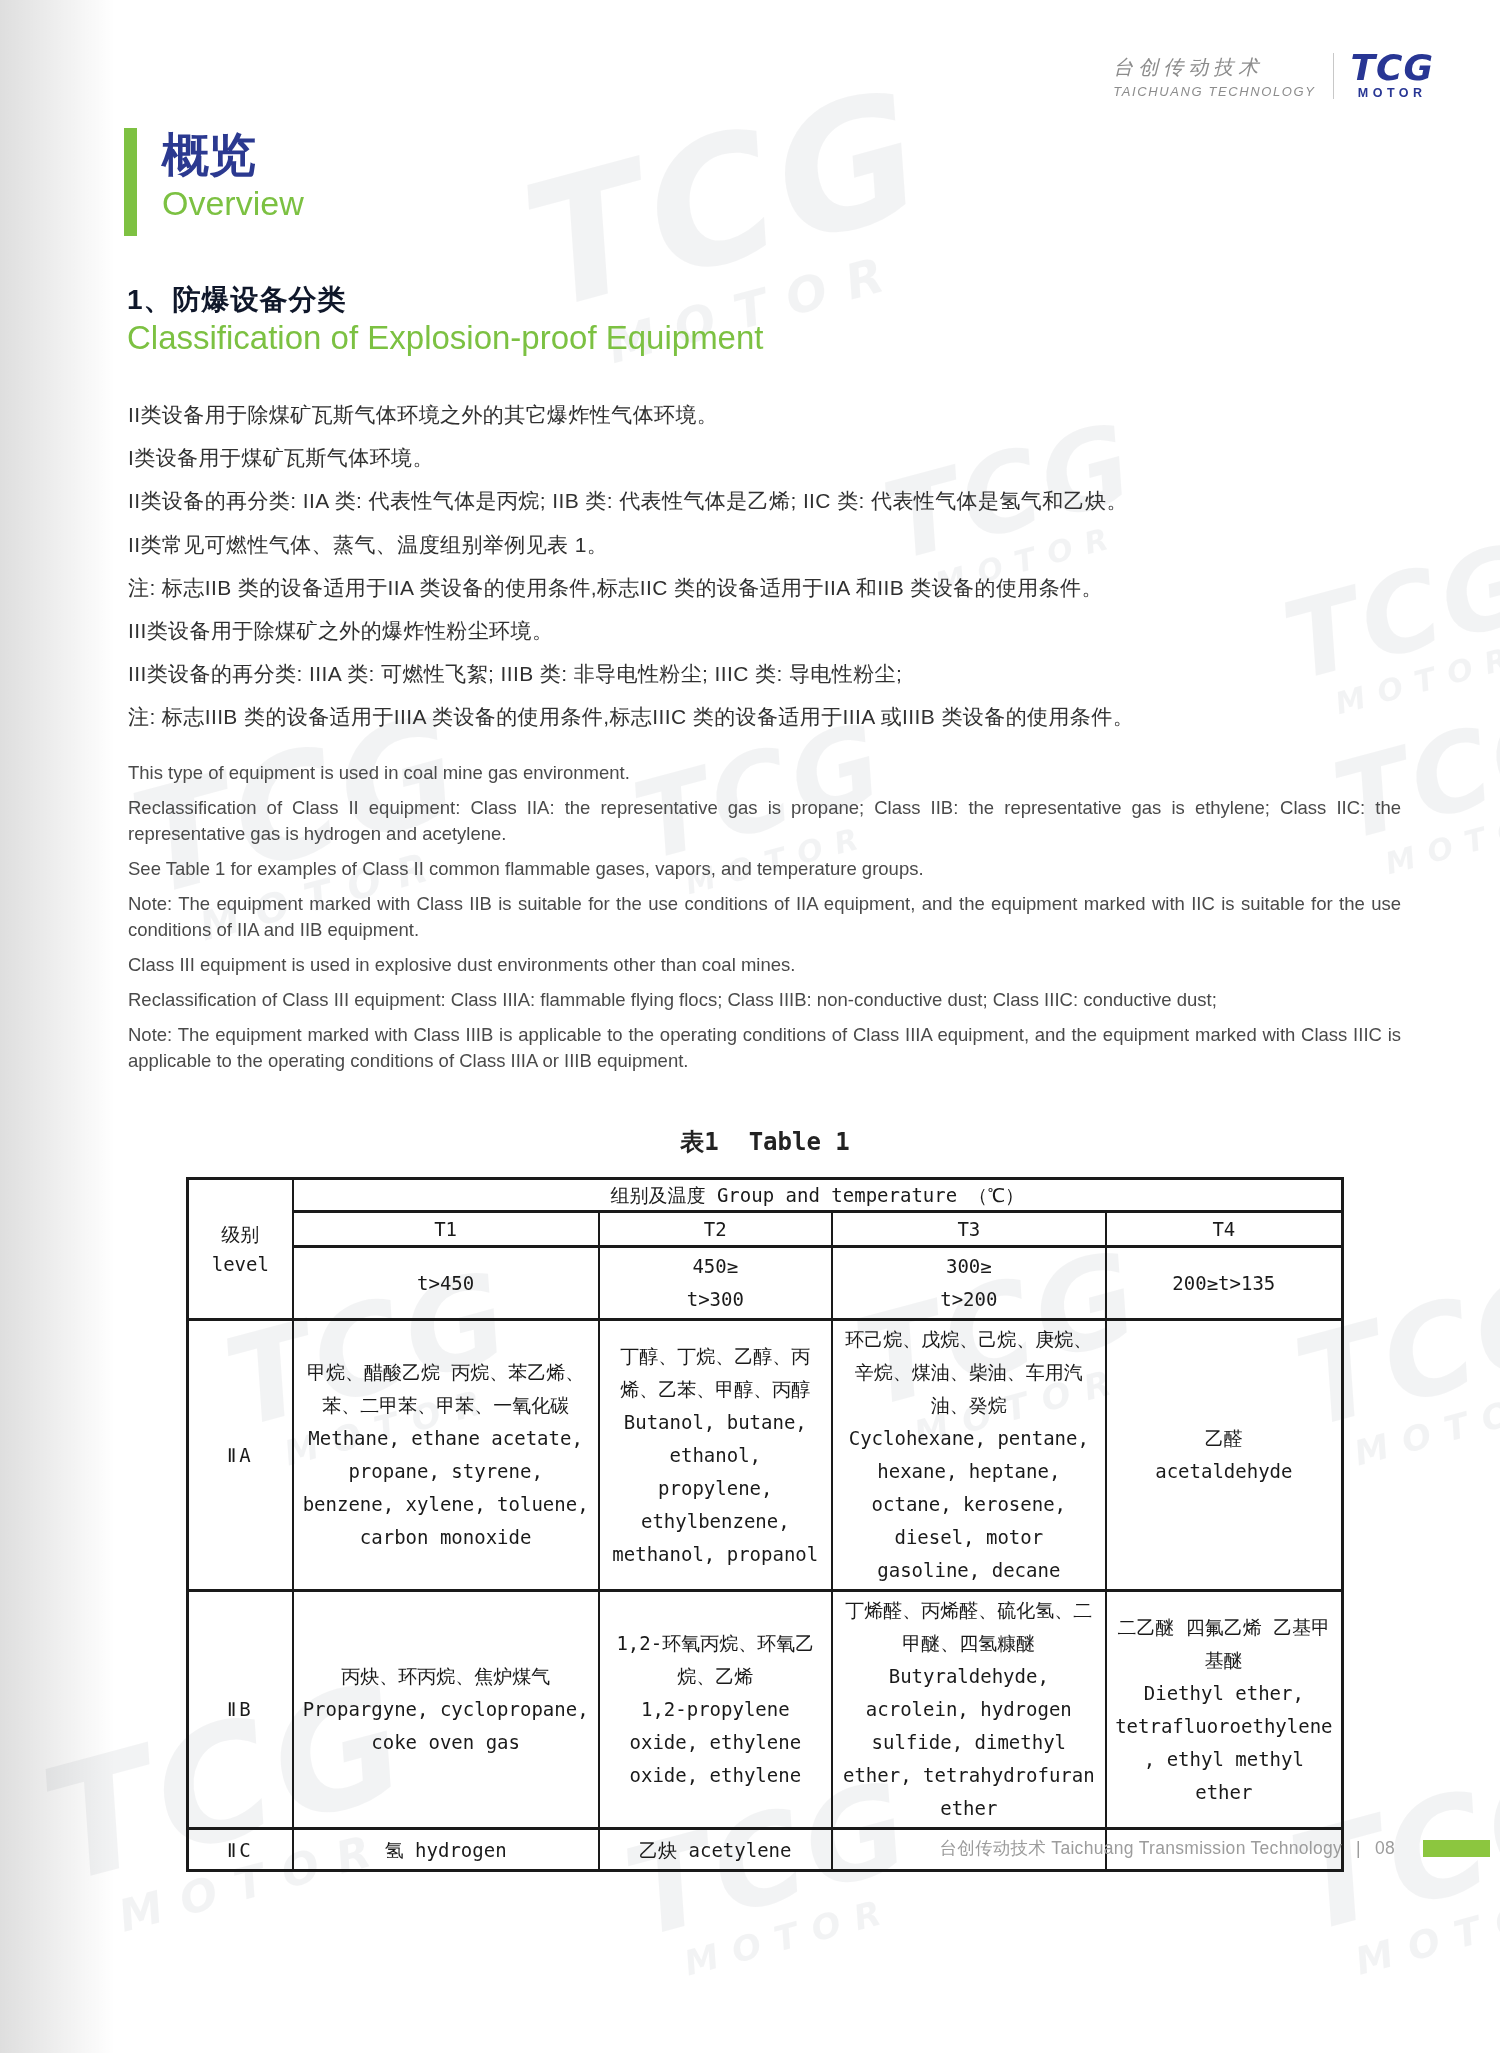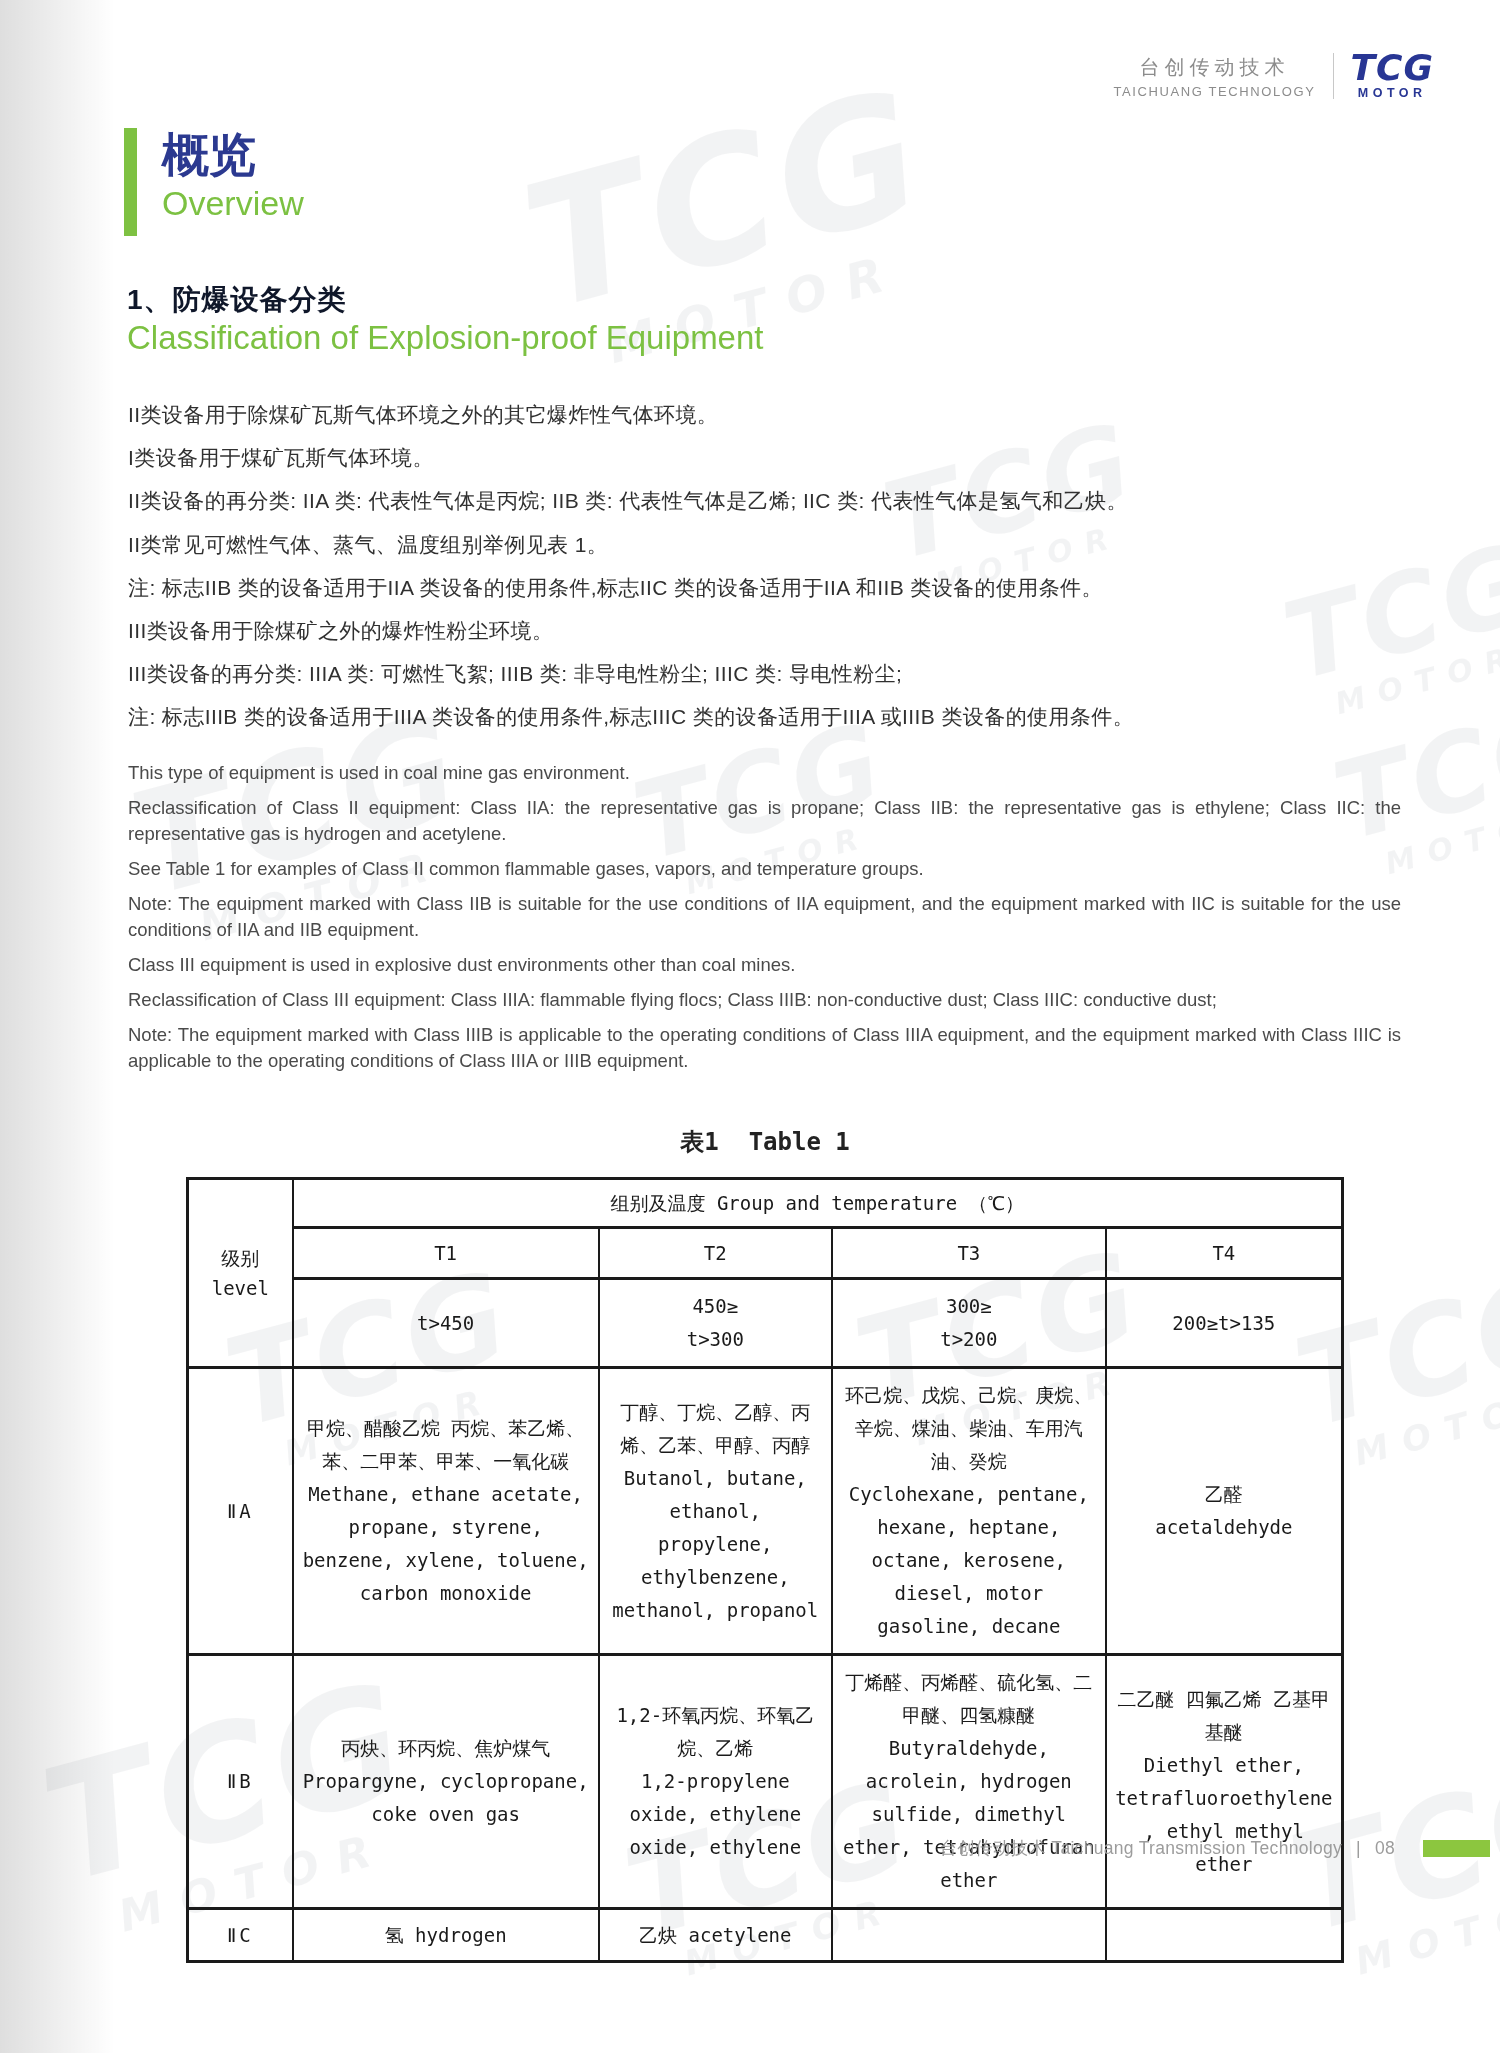--- a/index.html
+++ b/index.html
@@ -18,21 +18,21 @@
   
   .wm {
     position: absolute; z-index: 0; pointer-events: none;
     color: #8d939b; opacity: 0.10; text-align: center;
     font-family: "DejaVu Sans", sans-serif; font-style: italic; font-weight: bold;
   }
   .wm-tcg { font-size: 150px; line-height: 0.85; letter-spacing: 5px; }
   .wm-motor { font-size: 42px; letter-spacing: 18px; margin-top: 8px; }
   
   .brand { position: absolute; top: 52px; right: 66px; display: flex; align-items: center; z-index: 3; }
-  .brand-names { text-align: center; color: #8c8c8c; }
+  .brand-names { text-align: left; color: #8c8c8c; font-style: italic; }
   .brand-cn { font-size: 20px; letter-spacing: 5px; }
   .brand-en { font-size: 13px; letter-spacing: 1.6px; margin-top: 3px; }
   .brand-divider { width: 1px; height: 46px; background: #c8c8c8; margin: 0 16px 0 18px; }
   .brand-logo { text-align: center; color: #283694; }
   .logo-tcg { font-family: "DejaVu Sans", sans-serif; font-size: 36px; font-weight: bold; font-style: italic; line-height: 0.9; letter-spacing: 1px; }
   .logo-motor { font-size: 12.5px; font-weight: bold; letter-spacing: 4.5px; margin-top: 2px; }
   
   .title-block { position: absolute; left: 124px; top: 128px; display: flex; z-index: 2; }
   .title-bar { width: 13px; height: 108px; background: #7EC142; margin-right: 25px; }
   .title-cn { margin: 0; font-size: 47px; font-weight: bold; color: #2B3990; line-height: 1.15; }
@@ -59,21 +59,21 @@
     border-collapse: collapse; table-layout: fixed;
     background: transparent;
   }
   table.cls, table.cls td {
     border: 2px solid #1a1a1a;
   }
   table.cls { border-width: 3px; }
   table.cls td {
     border-top-width: 3px; border-bottom-width: 3px;
     font-family: "DejaVu Sans Mono", monospace; font-size: 19px; color: #1a1a1a;
-    text-align: center; vertical-align: middle; padding: 10px 8px;
+    text-align: center; vertical-align: middle; padding: 2px 8px;
     line-height: 33px;
   }
   tr.r1 { height: 33px; } tr.r1 td { line-height: 26px; }
   tr.r2 { height: 35px; } tr.r2 td { line-height: 28px; }
   tr.r3 { height: 63px; }
   tr.r-iia { height: 255px; }
   tr.r-iib { height: 225px; }
   tr.r-iic { height: 42px; } tr.r-iic td { line-height: 30px; }
   td.pre { white-space: pre-line; }
   td.level { letter-spacing: 3px; }

